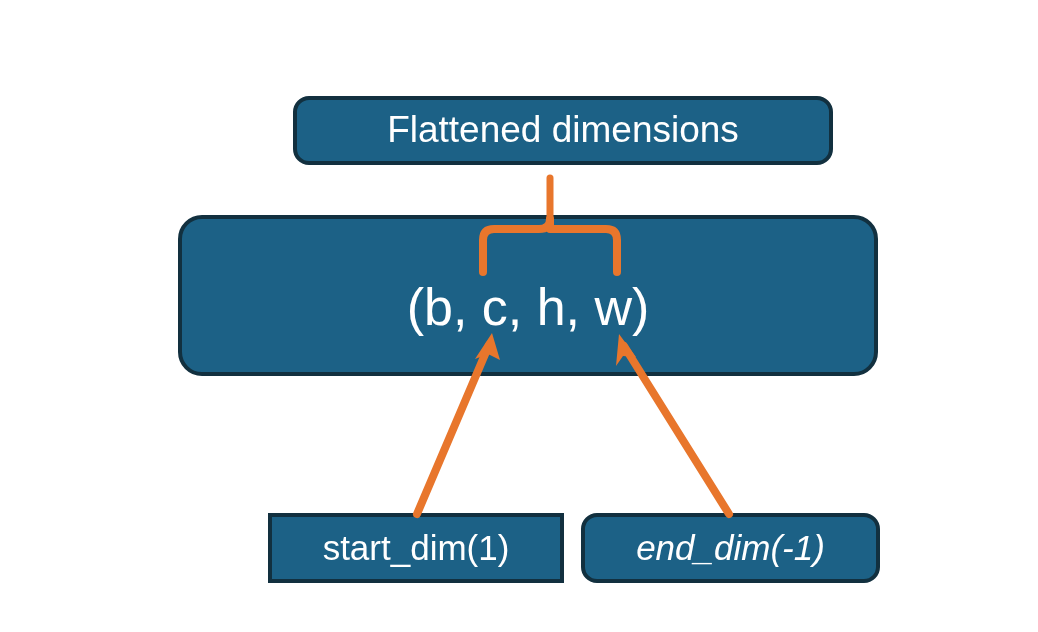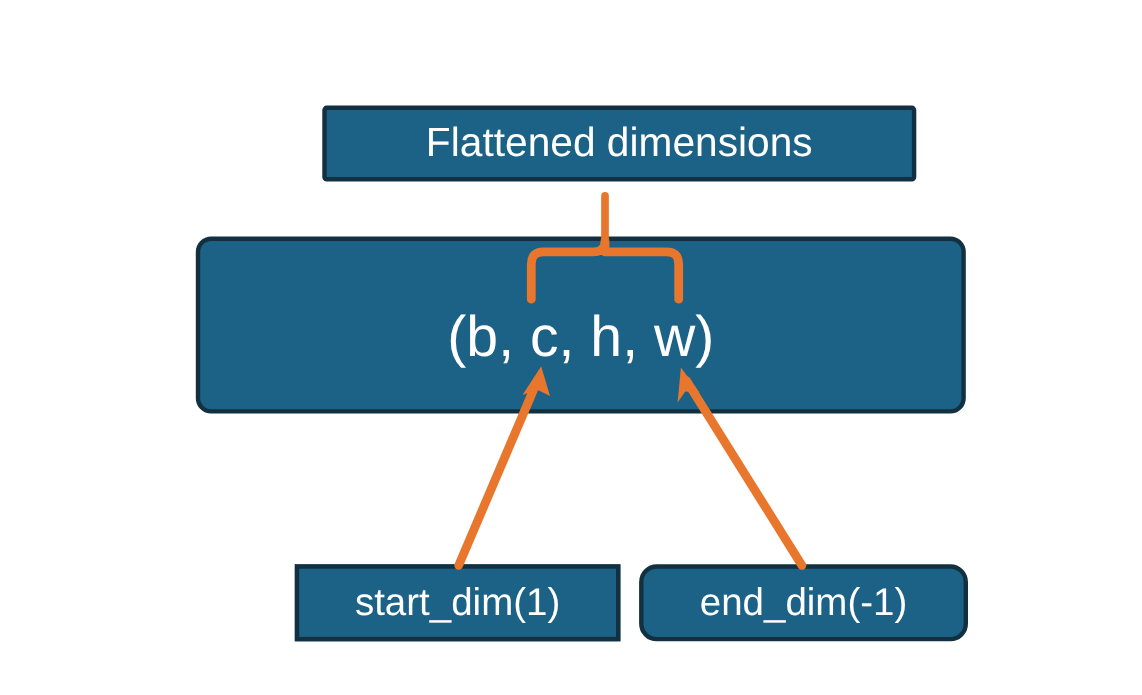--- a/index.html
+++ b/index.html
@@ -28,49 +28,50 @@
     text-align: center;
     line-height: 1.05;
     z-index: 1;
   }
   #box-top {
     left: 293px;
     top: 96px;
     width: 540px;
     height: 69px;
     font-size: 37px;
-    border-radius: 4px;
+    border-radius: 16px;
   }
   #box-main {
     left: 178px;
     top: 215px;
     width: 700px;
     height: 161px;
     font-size: 52px;
-    border-radius: 14px;
+    border-radius: 24px;
   }
   #box-main .label {
     position: relative;
     top: 12px;
   }
   #box-start {
     left: 268px;
     top: 513px;
     width: 296px;
     height: 70px;
     font-size: 35px;
     border-radius: 0;
   }
   #box-end {
     left: 581px;
     top: 513px;
     width: 299px;
     height: 70px;
     font-size: 35px;
     border-radius: 16px;
+    font-style: italic;
   }
   #connectors {
     position: absolute;
     left: 0;
     top: 0;
     width: 1038px;
     height: 632px;
     z-index: 3;
     pointer-events: none;
   }

